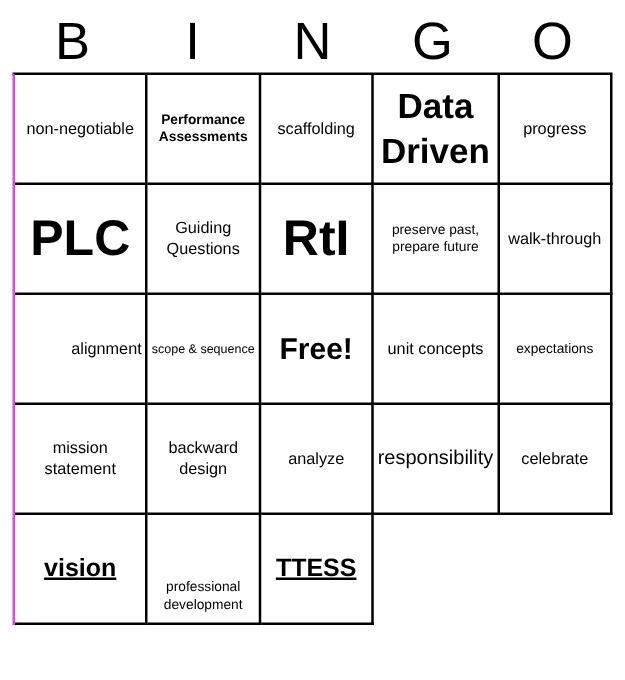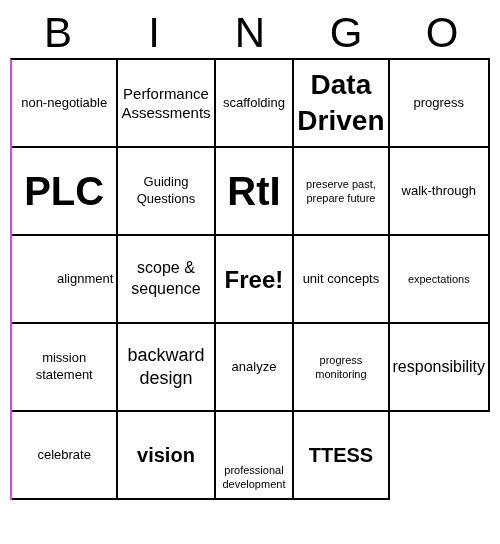--- a/index.html
+++ b/index.html
@@ -61,20 +61,21 @@
     }
 
     .bingo-cell .cell-text.large {
       font-size: 28px;
       font-weight: bold;
     }
 
     .bingo-cell .cell-text.medium {
       font-size: 20px;
       font-weight: bold;
+      text-decoration: underline;
     }
 
     .bingo-cell .cell-text.free {
       font-size: 24px;
       font-weight: bold;
     }
 
     .bingo-cell .cell-text.xlarge {
       font-size: 40px;
       font-weight: bold;
@@ -89,21 +90,21 @@
       <div class="bingo-header-cell">I</div>
       <div class="bingo-header-cell">N</div>
       <div class="bingo-header-cell">G</div>
       <div class="bingo-header-cell">O</div>
     </div>
   <div class="bingo-grid">
   <div class="bingo-cell">
         <span class="cell-text" style="font-size: 13px;">non-negotiable</span>
       </div>
       <div class="bingo-cell">
-        <span class="cell-text" style="font-size: 15px; line-height: 1.3;">Performance Assessments</span>
+        <span class="cell-text" style="font-size: 11px; line-height: 1.3; font-weight: bold;">Performance Assessments</span>
       </div>
       <div class="bingo-cell">
         <span class="cell-text" style="font-size: 13px;">scaffolding</span>
       </div>
       <div class="bingo-cell">
         <span class="cell-text large">Data Driven</span>
       </div>
       <div class="bingo-cell">
         <span class="cell-text" style="font-size: 13px;">progress</span>
       </div>
@@ -119,42 +120,39 @@
       <div class="bingo-cell">
         <span class="cell-text" style="font-size: 11px; line-height: 1.3; text-align: center;">preserve past, prepare future</span>
       </div>
       <div class="bingo-cell">
         <span class="cell-text" style="font-size: 13px;">walk-through</span>
       </div>
       <div class="bingo-cell">
         <span class="cell-text" style="font-size: 13px; margin-left: 42px;">alignment</span>
       </div>
       <div class="bingo-cell">
-        <span class="cell-text" style="font-size: 16px;">scope &amp; sequence</span>
+        <span class="cell-text" style="font-size: 10px;">scope &amp; sequence</span>
       </div>
       <div class="bingo-cell">
         <span class="cell-text free">Free!</span>
       </div>
       <div class="bingo-cell">
         <span class="cell-text" style="font-size: 13px;">unit concepts</span>
       </div>
       <div class="bingo-cell">
         <span class="cell-text" style="font-size: 11px; line-height: 1.3;">expectations</span>
       </div>
       <div class="bingo-cell">
         <span class="cell-text" style="font-size: 13px;">mission statement</span>
       </div>
       <div class="bingo-cell">
-        <span class="cell-text" style="font-size: 18px; text-align: center;">backward design</span>
+        <span class="cell-text" style="font-size: 13px; text-align: center;">backward design</span>
       </div>
       <div class="bingo-cell">
         <span class="cell-text" style="font-size: 13px;">analyze</span>
-      </div>
-      <div class="bingo-cell">
-        <span class="cell-text" style="font-size: 11px; line-height: 1.3;">progress monitoring</span>
       </div>
       <div class="bingo-cell">
         <span class="cell-text" style="font-size: 16px; line-height: 1.3;">responsibility</span>
       </div>
       <div class="bingo-cell">
         <span class="cell-text" style="font-size: 13px;">celebrate</span>
       </div>
       <div class="bingo-cell">
         <span class="cell-text medium">vision</span>
       </div>

